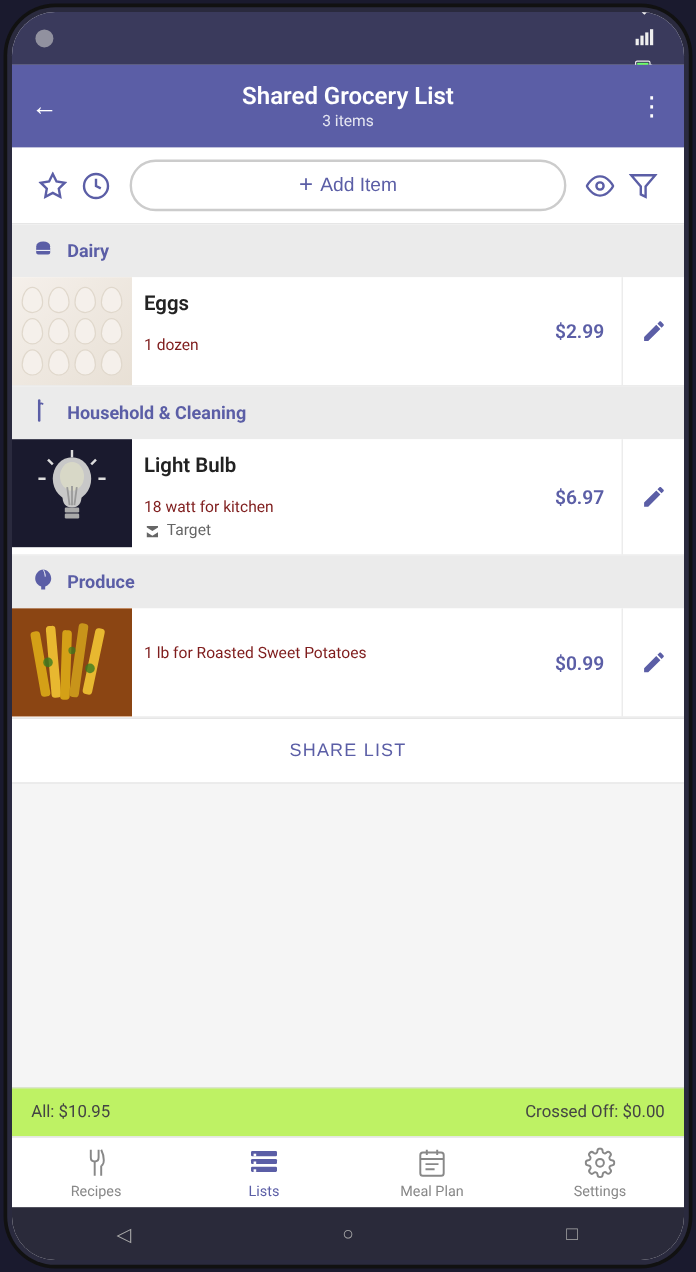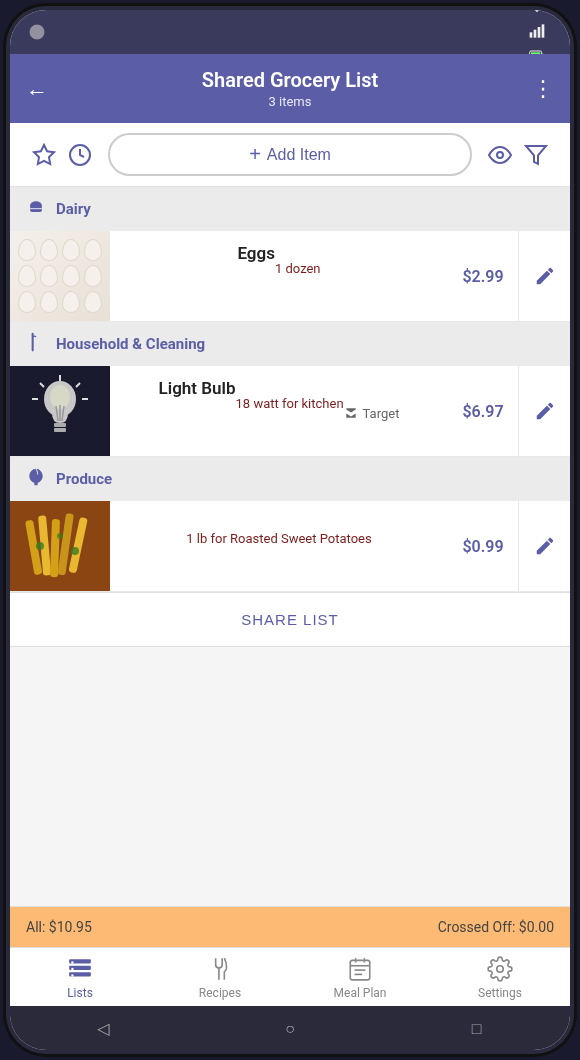--- a/index.html
+++ b/index.html
@@ -178,22 +178,22 @@
       background: #f5f0eb;
       border-radius: 50% 50% 50% 50% / 60% 60% 40% 40%;
       width: 18px;
       height: 22px;
       border: 1px solid #e0d8cc;
     }
     .item-details {
       flex: 1;
       padding: 12px 10px;
       display: flex;
-      flex-direction: row;
-      justify-content: center;
+      flex-direction: column;
+      justify-content: flex-start;
     }
     .item-name {
       font-size: 17px;
       font-weight: 600;
       color: #222;
     }
     .item-desc {
       font-size: 13px;
       color: #7f1d1d;
       margin-top: 18px;
@@ -239,21 +239,21 @@
       color: #5b5ea6;
       font-size: 15px;
       font-weight: 400;
       letter-spacing: 1px;
       cursor: pointer;
       border-top: 1px solid #e0e0e0;
       border-bottom: 1px solid #e0e0e0;
     }
     
     .summary-bar {
-      background: #fdba74;
+      background: #bef264;
       padding: 12px 16px;
       display: flex;
       justify-content: space-between;
       border-top: 1px solid #e0e0e0;
       flex-shrink: 0;
     }
     .summary-text {
       font-size: 14px;
       color: #444;
     }
@@ -519,44 +519,44 @@
 
   </div>
 
   <div class="summary-bar">
     <span class="summary-text">All: $10.95</span>
     <span class="summary-text">Crossed Off: $0.00</span>
   </div>
 
   <div class="bottom-nav">
 
+    <div class="nav-item">
+      <svg viewBox="0 0 24 24" style="fill:none;stroke:#888;stroke-width:1.5;">
+        <path d="M8 2v6c0 2 1 3 3 3s3-1 3-3V2"></path>
+        <line x1="11" y1="11" x2="11" y2="22"></line>
+        <path d="M16 2c0 0 2 4 2 8s-2 4-2 4"></path>
+        <line x1="16" y1="14" x2="16" y2="22"></line>
+      </svg>
+      <span class="nav-label">Recipes</span>
+    </div>
+
     <div class="nav-item active">
       <svg viewBox="0 0 24 24" style="fill:#5b5ea6;stroke:none;">
         <rect x="2" y="3" width="20" height="4" rx="1"></rect>
         <rect x="2" y="9" width="20" height="4" rx="1"></rect>
         <rect x="2" y="15" width="20" height="4" rx="1"></rect>
         <rect x="4" y="5" width="2" height="2" fill="#fff"></rect>
         <rect x="4" y="11" width="2" height="2" fill="#fff"></rect>
         <rect x="4" y="17" width="2" height="2" fill="#fff"></rect>
       </svg>
       <span class="nav-label">Lists</span>
     </div>
 
     <div class="nav-item">
       <svg viewBox="0 0 24 24" style="fill:none;stroke:#888;stroke-width:1.5;">
-        <path d="M8 2v6c0 2 1 3 3 3s3-1 3-3V2"></path>
-        <line x1="11" y1="11" x2="11" y2="22"></line>
-        <path d="M16 2c0 0 2 4 2 8s-2 4-2 4"></path>
-        <line x1="16" y1="14" x2="16" y2="22"></line>
-      </svg>
-      <span class="nav-label">Recipes</span>
-    </div>
-
-    <div class="nav-item">
-      <svg viewBox="0 0 24 24" style="fill:none;stroke:#888;stroke-width:1.5;">
         <rect x="3" y="4" width="18" height="18" rx="2"></rect>
         <line x1="3" y1="9" x2="21" y2="9"></line>
         <line x1="8" y1="2" x2="8" y2="6"></line>
         <line x1="16" y1="2" x2="16" y2="6"></line>
         <line x1="7" y1="13" x2="17" y2="13"></line>
         <line x1="7" y1="17" x2="14" y2="17"></line>
       </svg>
       <span class="nav-label">Meal Plan</span>
     </div>
 

